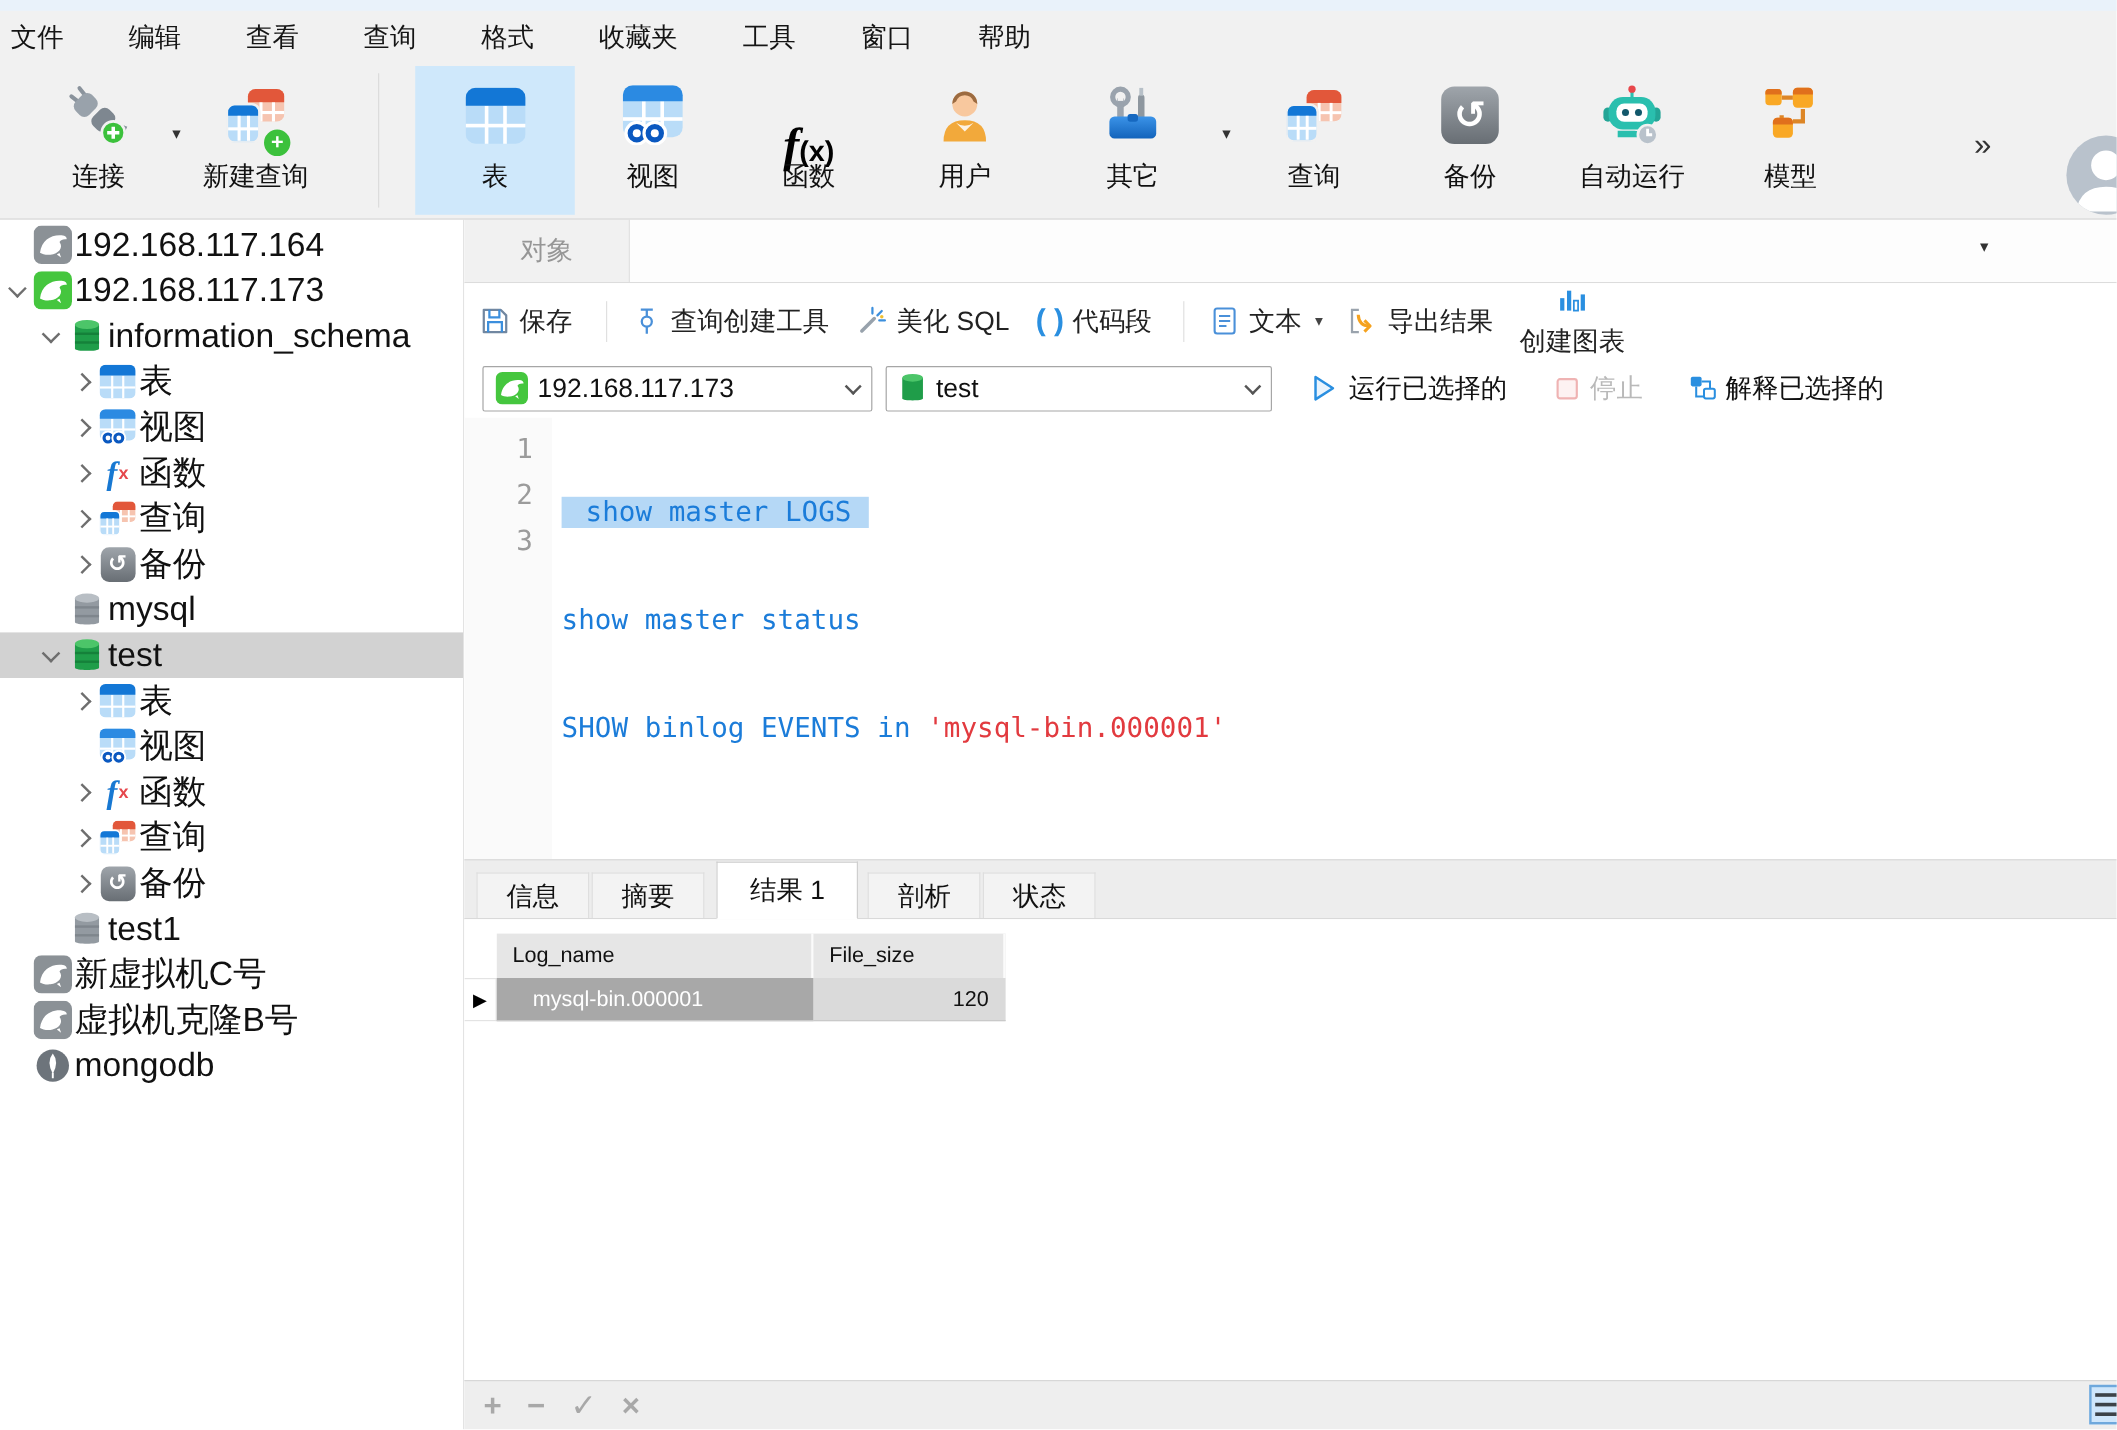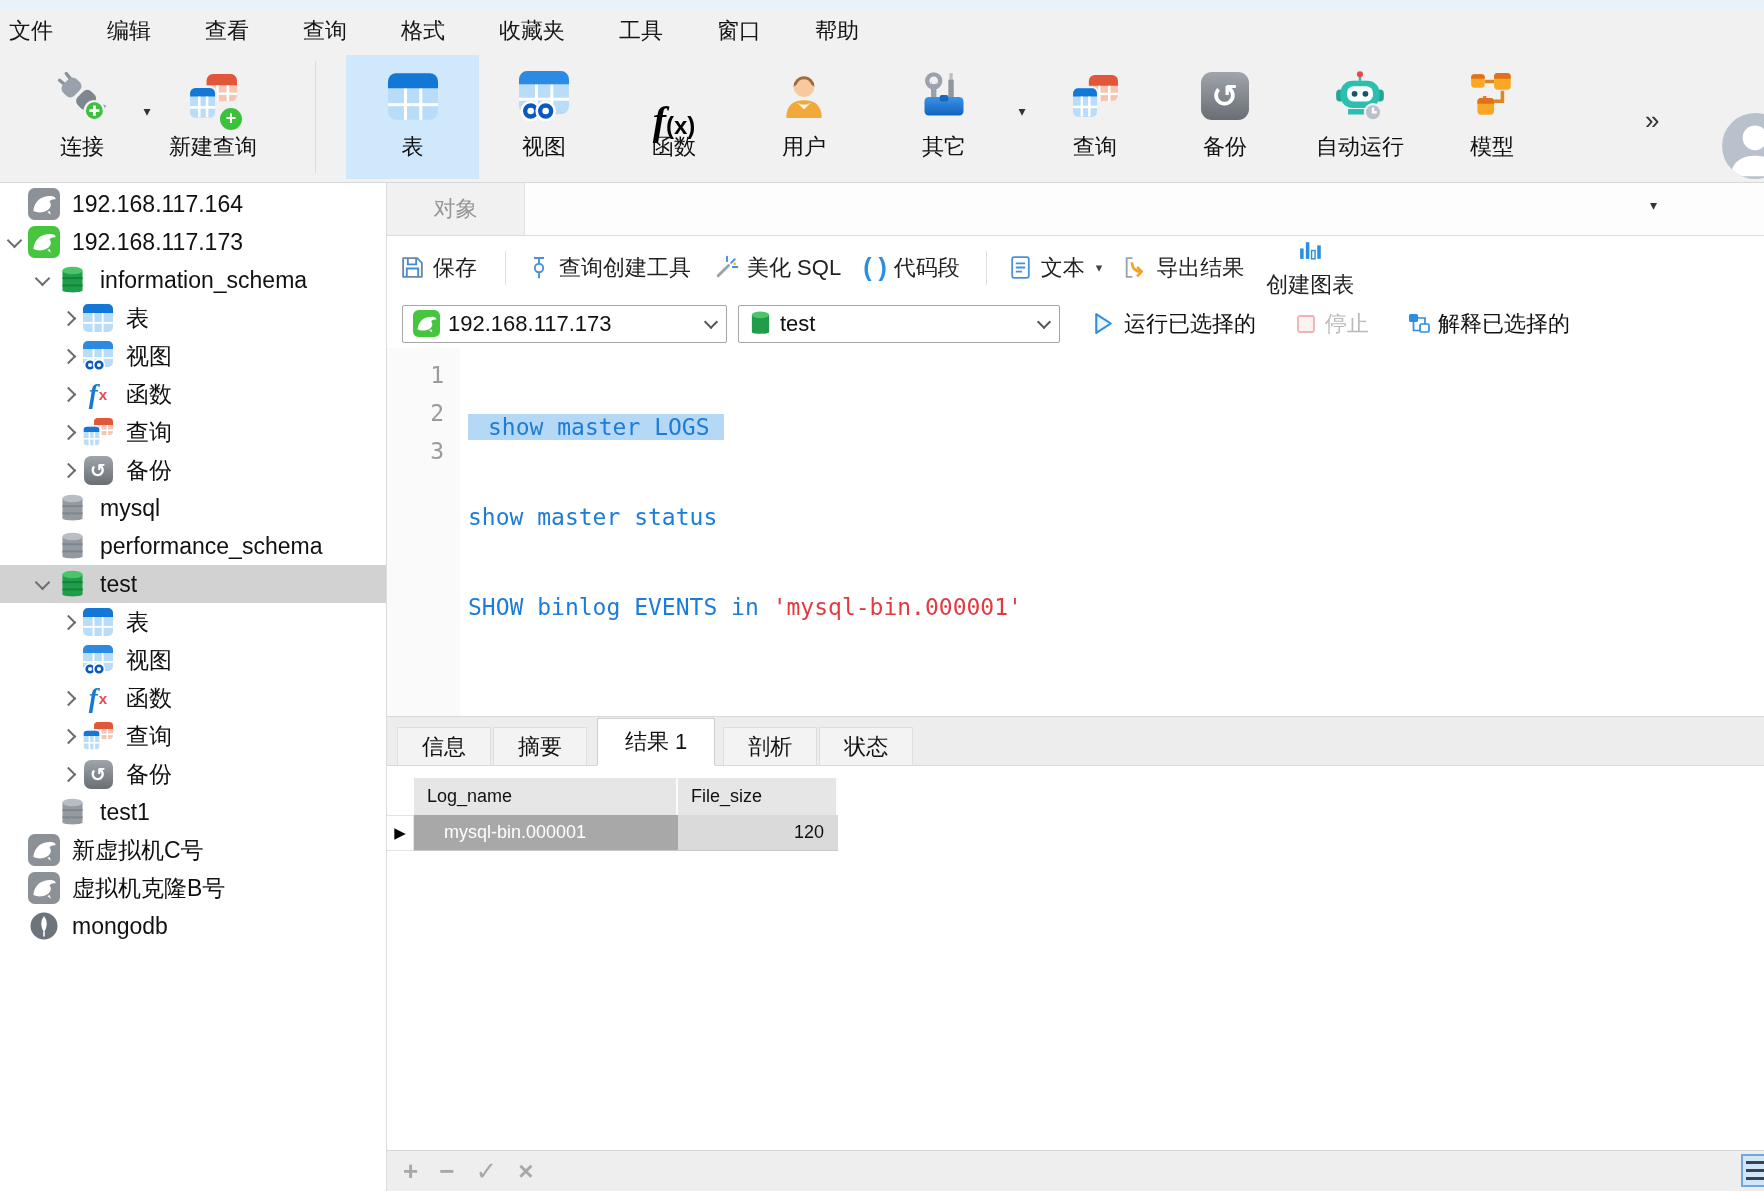--- a/index.html
+++ b/index.html
@@ -27,21 +27,21 @@
   .main{display:flex;height:1008px;}
   .sidebar{width:387px;flex:none;border-right:1px solid #dcdcdc;box-sizing:border-box;background:#fff;padding-top:2px;overflow:hidden;}
   .trow{height:38px;display:flex;align-items:center;cursor:default;}
   .trow.lvl0{padding-left:2px;} .trow.lvl1{padding-left:30px;} .trow.lvl2{padding-left:56px;}
   .trow.selected{background:var(--selected-row-gray,#d2d2d2);}
   .chevbox{width:24px;flex:none;display:flex;align-items:center;justify-content:center;}
   .chev{width:9px;height:9px;border-right:2px solid #6e6e6e;border-bottom:2px solid #6e6e6e;}
   .chev.down{transform:rotate(45deg);margin-top:-4px;}
   .chev.right{transform:rotate(-45deg);}
   .iconbox{width:36px;flex:none;display:flex;align-items:center;justify-content:center;}
-  .tlabel{margin-left:10px;font-size:23px;white-space:nowrap;}
+  .tlabel{margin-left:0;font-size:28px;white-space:nowrap;}
   .content{flex:1;display:flex;flex-direction:column;min-width:0;background:#fff;}
   
   .tabbar{height:53px;flex:none;display:flex;align-items:stretch;border-bottom:1px solid #dcdcdc;background:#fdfdfd;box-sizing:border-box;}
   .tab-obj{width:137px;background:#f1f1f1;color:#969696;font-size:22px;display:flex;align-items:center;justify-content:center;border-right:1px solid #e2e2e2;}
   .tab-active{width:374px;background:#fff;border-left:1px solid #e2e2e2;border-right:1px solid #e2e2e2;margin-bottom:-1px;display:flex;align-items:center;padding-left:10px;gap:10px;font-size:22px;color:#111;}
   
   .qtoolbar{height:63px;flex:none;display:flex;align-items:center;padding-left:12px;background:#fff;}
   .qt-item{display:flex;align-items:center;gap:7px;font-size:22px;color:#222;white-space:nowrap;}
   .qt-sep{width:1px;height:34px;background:#e0e0e0;}
   .ic-paren::before{content:"( )";color:#2a8fe0;font-size:25px;font-weight:bold;}
@@ -442,32 +442,20 @@
           <svg width="27" height="29" viewBox="0 0 24 26">
             <path d="M3 4 v18 c0 2.2 18 2.2 18 0 V4 z" fill="#939aa1"></path>
             <rect x="3" y="10" width="18" height="1.8" fill="#7f868d"></rect>
             <rect x="3" y="16.5" width="18" height="1.8" fill="#7f868d"></rect>
             <ellipse cx="12" cy="4" rx="9" ry="3.4" fill="#b8bec4"></ellipse>
           </svg>
         </span>
         <span class="tlabel">mysql</span>
       </div>
 
-      <div class="trow lvl1">
-        <span class="chevbox"></span>
-        <span class="iconbox">
-          <svg width="27" height="29" viewBox="0 0 24 26">
-            <path d="M3 4 v18 c0 2.2 18 2.2 18 0 V4 z" fill="#939aa1"></path>
-            <rect x="3" y="10" width="18" height="1.8" fill="#7f868d"></rect>
-            <rect x="3" y="16.5" width="18" height="1.8" fill="#7f868d"></rect>
-            <ellipse cx="12" cy="4" rx="9" ry="3.4" fill="#b8bec4"></ellipse>
-          </svg>
-        </span>
-        <span class="tlabel">performance_schema</span>
-      </div>
 
       <div class="trow lvl1 selected">
         <span class="chevbox">
             <i class="chev down"></i>
           </span>
         <span class="iconbox">
           <svg width="27" height="29" viewBox="0 0 24 26">
             <path d="M3 4 v18 c0 2.2 18 2.2 18 0 V4 z" fill="#1f9d49"></path>
             <rect x="3" y="10" width="18" height="1.8" fill="#15813a"></rect>
             <rect x="3" y="16.5" width="18" height="1.8" fill="#15813a"></rect>

